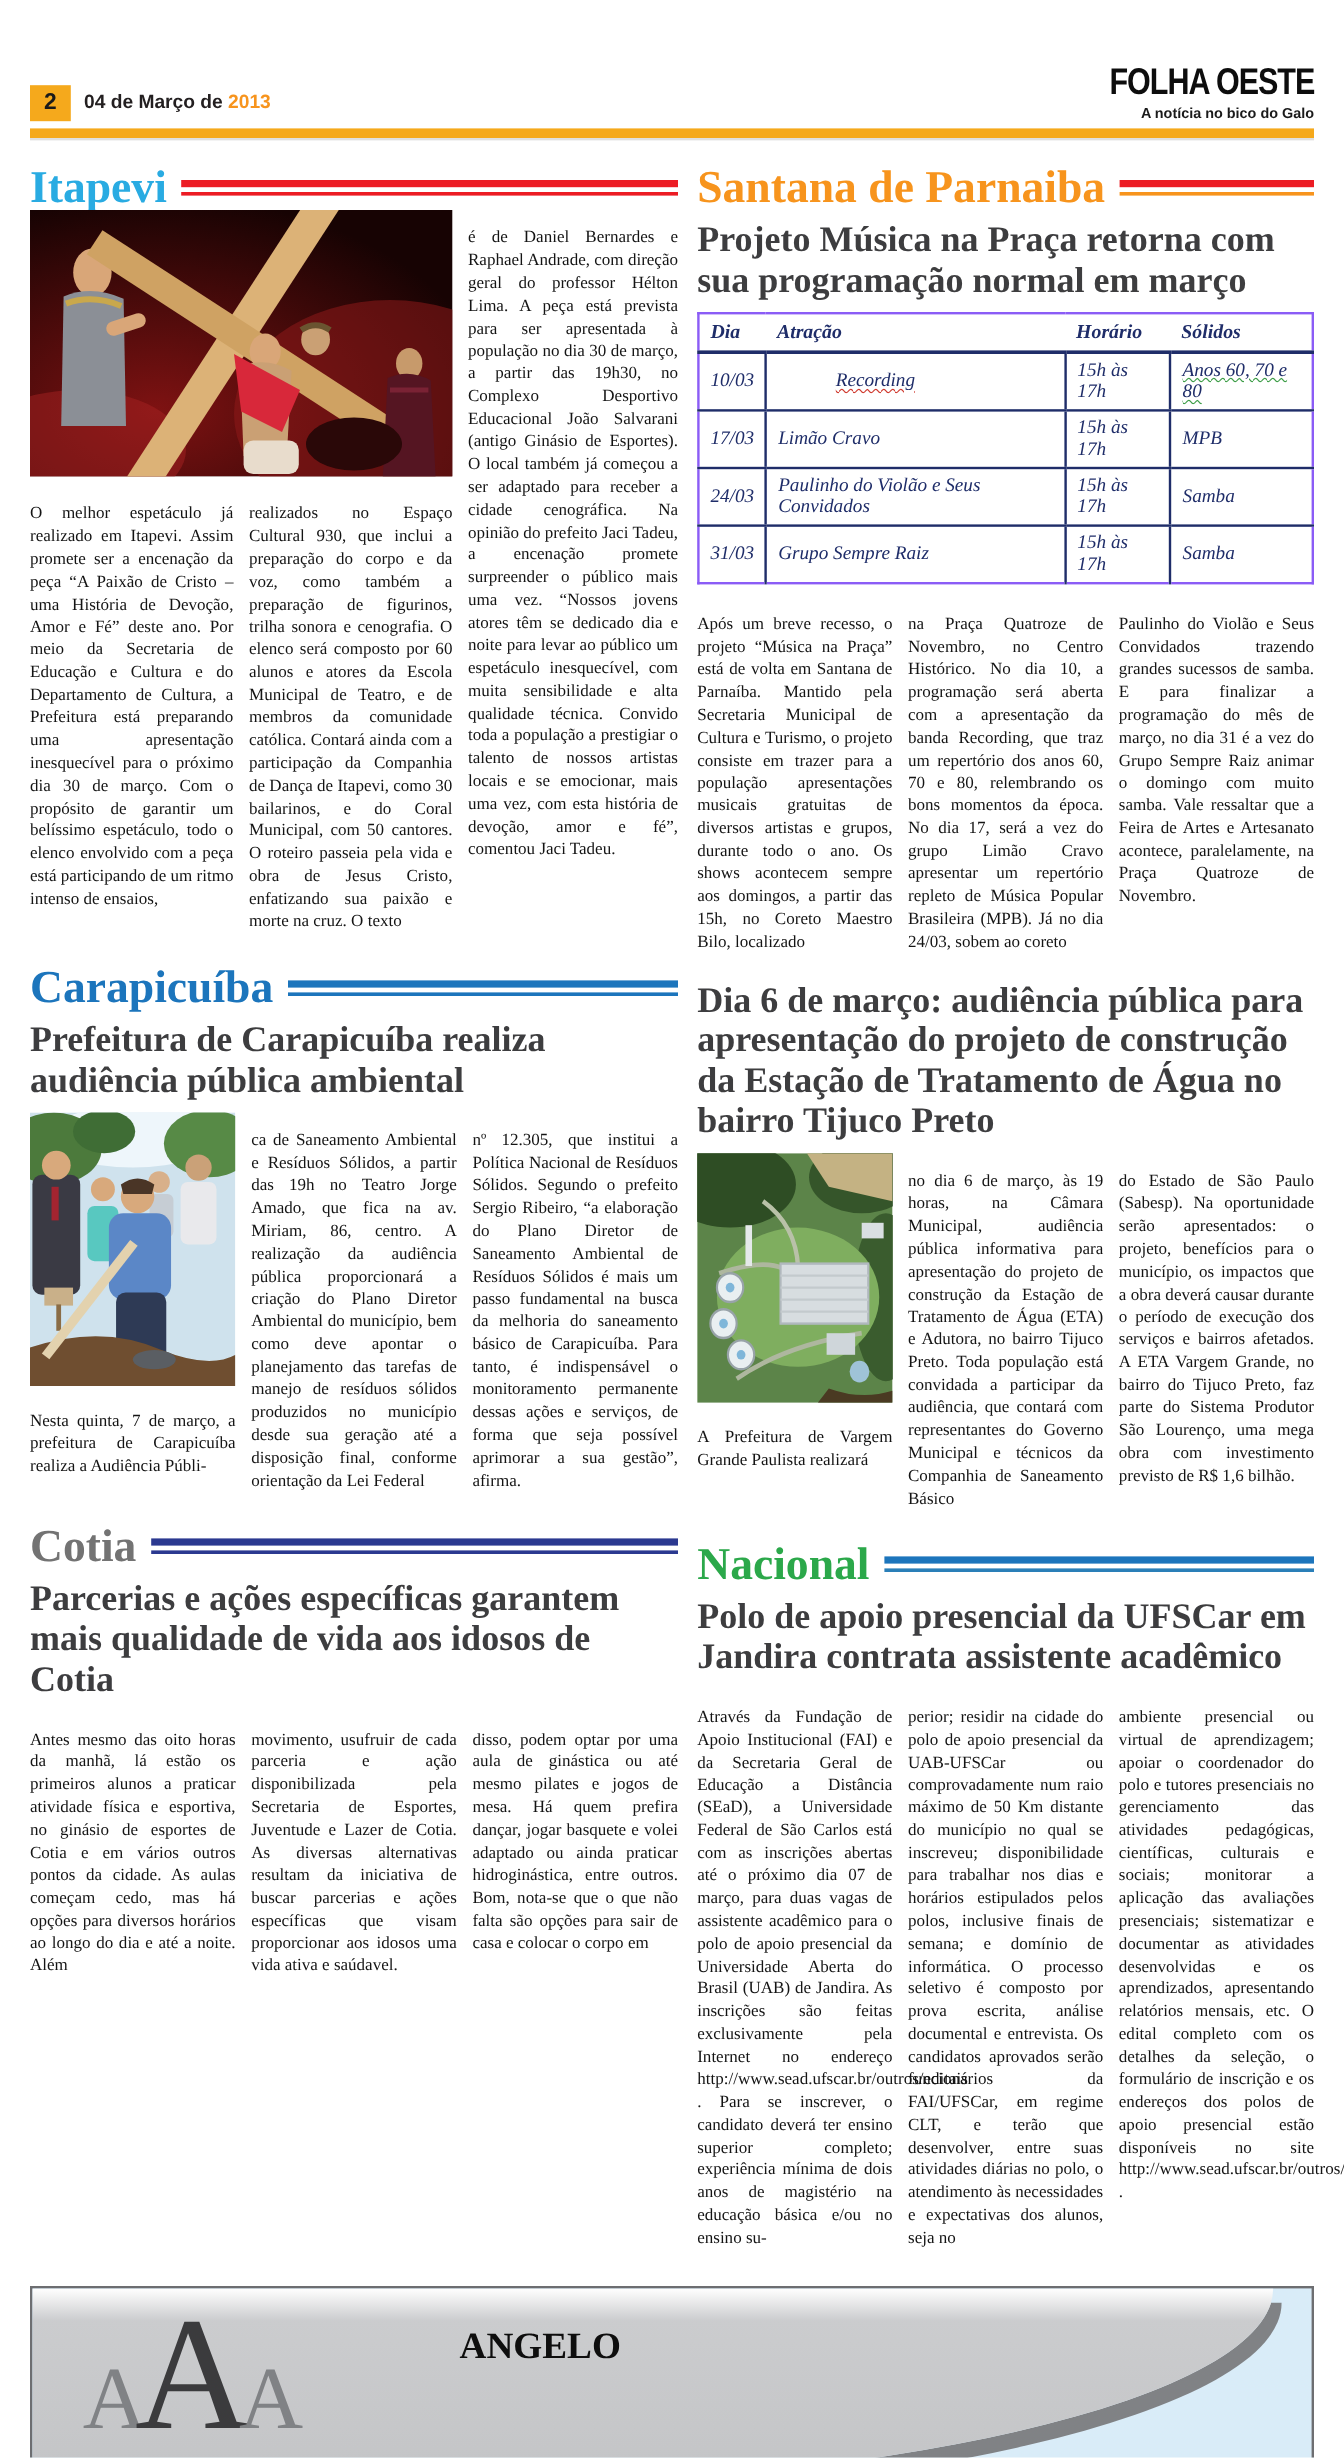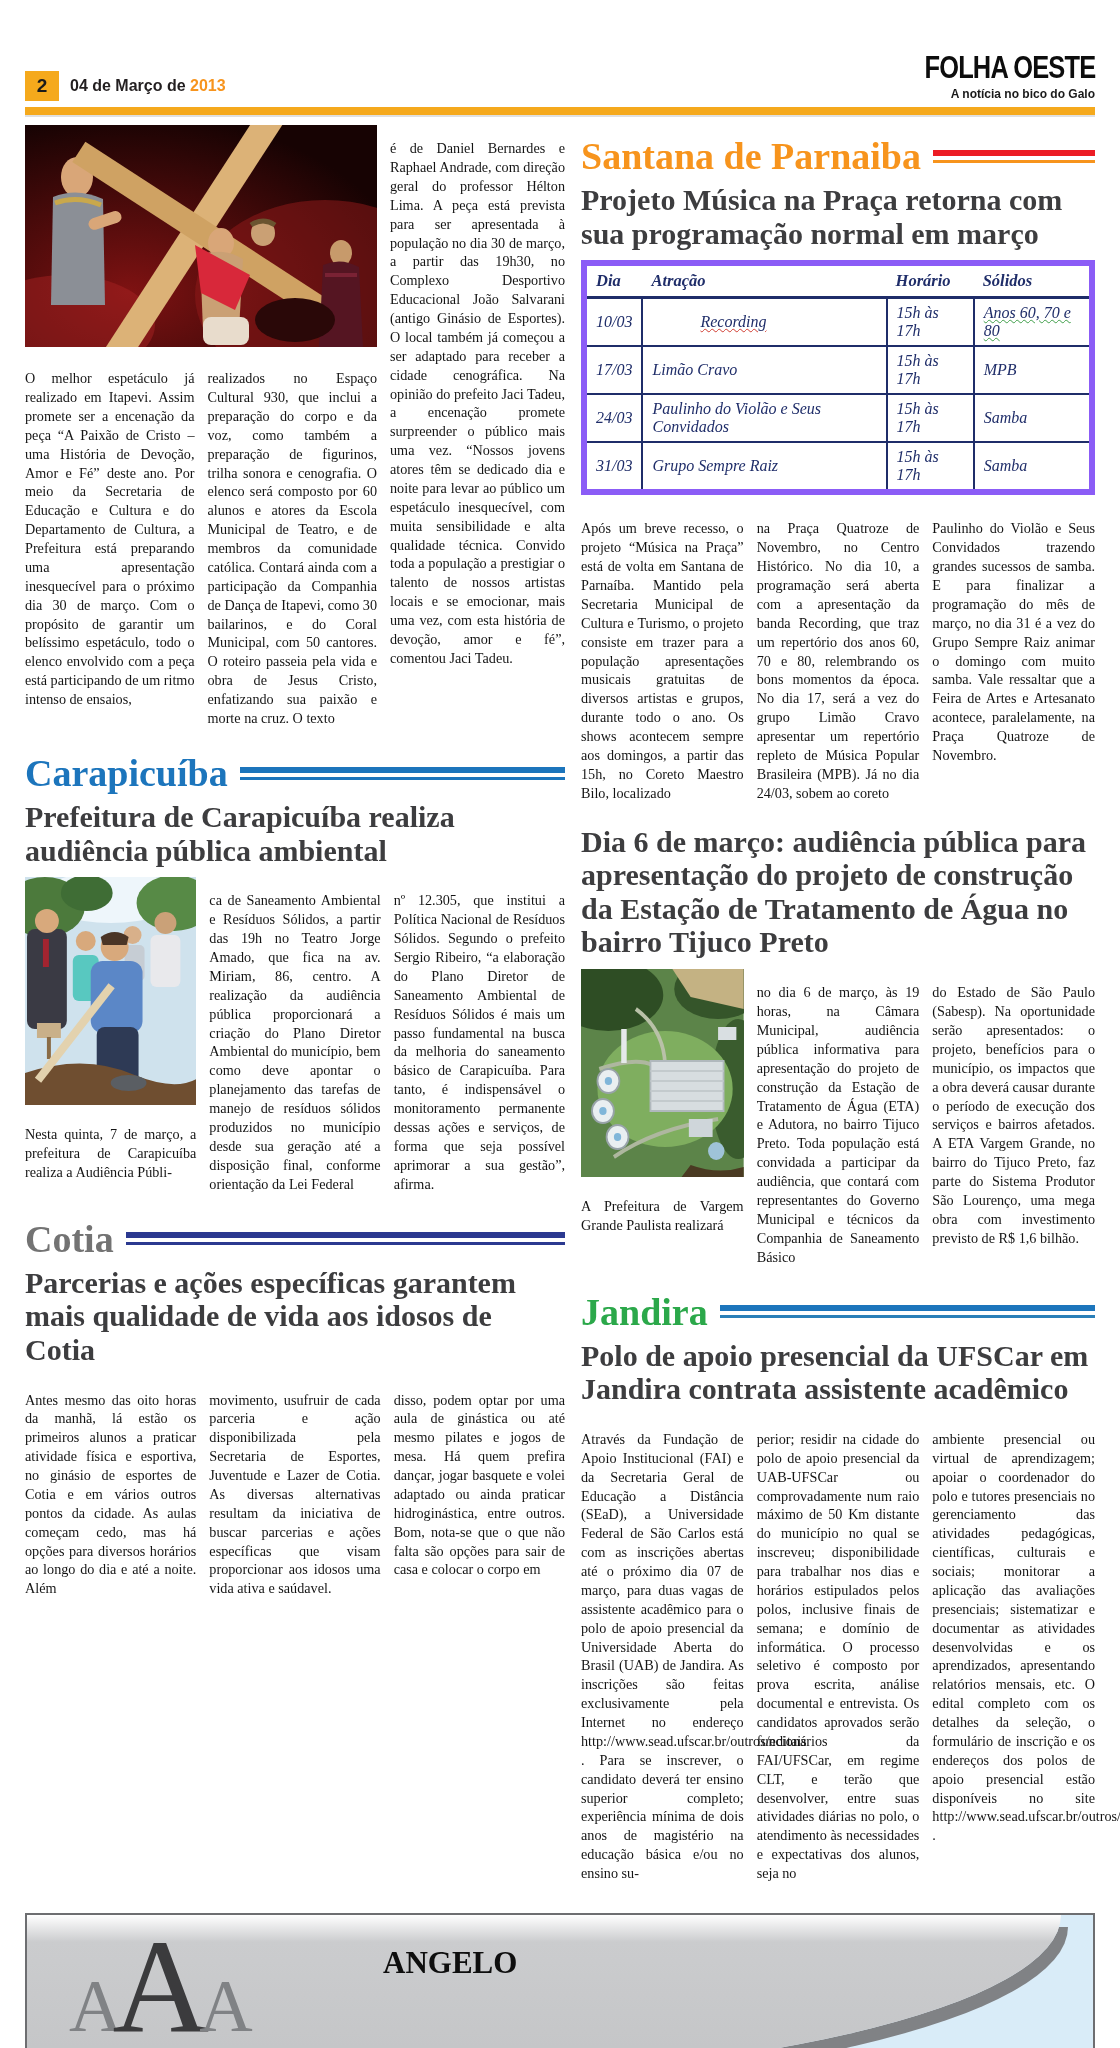--- a/index.html
+++ b/index.html
@@ -35,21 +35,21 @@
   .headline{font-family:"Liberation Serif",serif;font-weight:bold;font-size:30px;line-height:1.12;color:#3d3d3f;margin:8px 0 10px 0;}
   .body-cols{display:flex;gap:13px;}
   .bcol{flex:1;min-width:0;font-size:14.2px;line-height:1.33;text-align:justify;color:#141414;}
   .photo{display:block;width:100%;}
   .photo-col{flex:1;min-width:0;}
   .caption{font-size:14.2px;line-height:1.33;text-align:justify;color:#141414;margin-top:20px;}
   .art-row{display:flex;gap:13px;}
   .art-left{width:352px;flex:none;}
   .art-left .body-cols{margin-top:8px;}
   
-  .program-table{width:100%;border-collapse:collapse;border:6px solid #8b5cf6;font-style:italic;color:#1F2D69;margin:4px 0 10px 0;}
+  .program-table{width:100%;border-collapse:collapse;border:2px solid #8b5cf6;font-style:italic;color:#1F2D69;margin:4px 0 10px 0;}
   .program-table th{font-weight:bold;text-align:left;padding:5px 9px;font-size:16.5px;border-bottom:3px solid #1F2D69;}
   .program-table td{padding:5px 9px;font-size:16px;border-bottom:2px solid #1F2D69;}
   .program-table td+td{border-left:2px solid #1F2D69;}
   .program-table tr:last-child td{border-bottom:none;}
   .wavy-red{text-decoration:underline;text-decoration-style:wavy;text-decoration-color:#d03b30;text-decoration-thickness:1px;margin-left:48px;}
   .wavy-green{text-decoration:underline;text-decoration-style:wavy;text-decoration-color:#3f9e49;text-decoration-thickness:1px;}
   
   .ad{position:relative;height:295px;margin-top:16px;border:2px solid #6D6E71;background:#D9ECF8;overflow:hidden;}
   .ad-gray{position:absolute;top:0;left:0;width:97%;height:168px;background:linear-gradient(#ffffff 0%,#cbccce 16%,#c3c4c6 100%);border-bottom-right-radius:70% 100%;box-shadow:7px 12px 0 0 #808285;}
   .ad-logo{position:absolute;left:42px;top:4px;display:flex;align-items:baseline;font-family:"Liberation Serif",serif;}
@@ -76,20 +76,27 @@
       <div class="mast-tag">A notícia no bico do Galo</div>
     </div>
   </div>
   <div class="orange-rule"></div>
 
   <div class="cols">
 
     <div class="colL">
 
       <section>
+        <div class="sec-head s-itapevi">
+          <span class="sec-label">Itapevi</span>
+          <div class="sec-lines">
+              <div class="thick"></div>
+              <div class="thin"></div>
+            </div>
+        </div>
         <div class="art-row">
           <div class="art-left">
             <svg class="photo" width="352" height="222" viewBox="0 0 352 222" preserveAspectRatio="none">
               <defs>
                 <radialGradient id="pg1" cx="30%" cy="75%" r="80%">
                     <stop offset="0" stop-color="#7e1212"></stop>
                     <stop offset="1" stop-color="#170303"></stop>
                   </radialGradient>
               </defs>
               <rect width="352" height="222" fill="#170303"></rect>
@@ -278,21 +285,21 @@
             </svg>
             <p class="caption">A Prefeitura de Vargem Grande Paulista realizará</p>
           </div>
           <p class="bcol">no dia 6 de março, às 19 horas, na Câmara Municipal, audiência pública informativa para apresentação do projeto de construção da Estação de Tratamento de Água (ETA) e Adutora, no bairro Tijuco Preto. Toda população está convidada a participar da audiência, que contará com representantes do Governo Municipal e técnicos da Companhia de Saneamento Básico</p>
           <p class="bcol">do Estado de São Paulo (Sabesp). Na oportunidade serão apresentados: o projeto, benefícios para o município, os impactos que a obra deverá causar durante o período de execução dos serviços e bairros afetados. A ETA Vargem Grande, no bairro do Tijuco Preto, faz parte do Sistema Produtor São Lourenço, uma mega obra com investimento previsto de R$ 1,6 bilhão.</p>
         </div>
       </section>
 
       <section>
         <div class="sec-head s-jandira">
-          <span class="sec-label">Jandira</span>
+          <span class="sec-label">Nacional</span>
           <div class="sec-lines">
               <div class="thick"></div>
               <div class="thin"></div>
             </div>
         </div>
         <h1 class="headline">Polo de apoio presencial da UFSCar em Jandira contrata assistente acadêmico</h1>
         <div class="body-cols">
           <p class="bcol">Através da Fundação de Apoio Institucional (FAI) e da Secretaria Geral de Educação a Distância (SEaD), a Universidade Federal de São Carlos está com as inscrições abertas até o próximo dia 07 de março, para duas vagas de assistente acadêmico para o polo de apoio presencial da Universidade Aberta do Brasil (UAB) de Jandira. As inscrições são feitas exclusivamente pela Internet no endereço http://www.sead.ufscar.br/outros/editais . Para se inscrever, o candidato deverá ter ensino superior completo; experiência mínima de dois anos de magistério na educação básica e/ou no ensino su-</p>
           <p class="bcol">perior; residir na cidade do polo de apoio presencial da UAB-UFSCar ou comprovadamente num raio máximo de 50 Km distante do município no qual se inscreveu; disponibilidade para trabalhar nos dias e horários estipulados pelos polos, inclusive finais de semana; e domínio de informática. O processo seletivo é composto por prova escrita, análise documental e entrevista. Os candidatos aprovados serão funcionários da FAI/UFSCar, em regime CLT, e terão que desenvolver, entre suas atividades diárias no polo, o atendimento às necessidades e expectativas dos alunos, seja no</p>
           <p class="bcol">ambiente presencial ou virtual de aprendizagem; apoiar o coordenador do polo e tutores presenciais no gerenciamento das atividades pedagógicas, científicas, culturais e sociais; monitorar a aplicação das avaliações presenciais; sistematizar e documentar as atividades desenvolvidas e os aprendizados, apresentando relatórios mensais, etc. O edital completo com os detalhes da seleção, o formulário de inscrição e os endereços dos polos de apoio presencial estão disponíveis no site http://www.sead.ufscar.br/outros/editais .</p>

